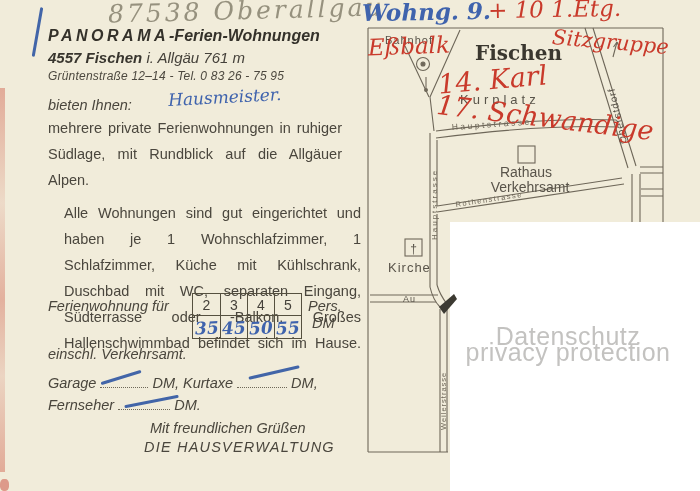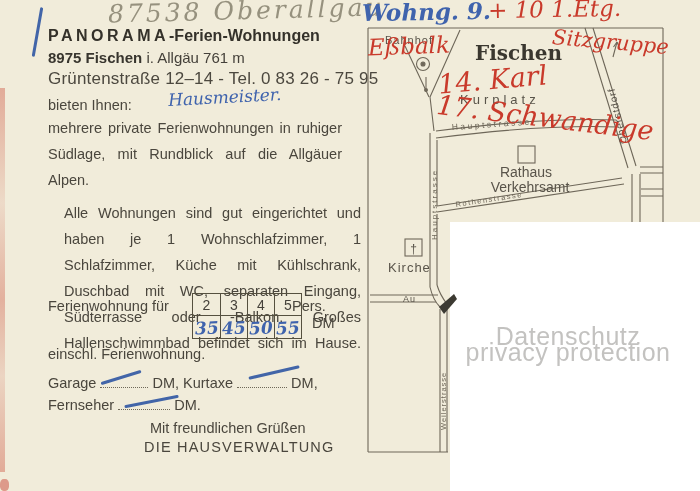--- a/index.html
+++ b/index.html
@@ -5,26 +5,26 @@
   html,body{margin:0;padding:0;background:#888;}
   .stage{position:relative;width:700px;height:491px;overflow:hidden;
          background:#f1ecda;font-family:"Liberation Sans",sans-serif;color:#45413a;}
   .abs{position:absolute;}
   
   .edge-pink{left:0;top:88px;width:5px;height:384px;
     background:linear-gradient(180deg,rgba(213,118,98,.55),rgba(213,118,98,.15) 30%,rgba(213,118,98,.5) 55%,rgba(213,118,98,.2) 75%,rgba(213,118,98,.55));}
   .corner-speck{left:0;top:479px;width:9px;height:12px;background:rgba(210,110,95,.65);border-radius:40%;}
   .white-patch{left:450px;top:222px;width:250px;height:269px;background:#ffffff;}
   
-  .t{position:absolute;white-space:nowrap;}
+  .t{position:absolute;white-space:nowrap;font-style:italic;}
   .hdr1{font-size:16px;font-weight:bold;color:#34312a;}
   .hdr1 .sp{letter-spacing:3.5px;}
   .hdr2{font-size:15px;color:#45413a;}
   .hdr2 b{color:#38352e;}
-  .hdr3{font-size:17px;color:#4c483f;letter-spacing:.2px;}
+  .hdr3{font-size:12px;color:#4c483f;letter-spacing:.2px;}
   .body-par{position:absolute;font-size:14.5px;line-height:26px;text-align:justify;
             white-space:normal;color:#4a463d;}
   .body-par::after{content:"";display:inline-block;width:100%;}
   .lbl{font-size:14.5px;color:#4a463d;}
   .small-cap{letter-spacing:1.2px;}
   
   .hand{position:absolute;font-family:"DejaVu Serif",serif;font-style:italic;white-space:nowrap;}
   .pencil{color:#96917e;font-size:25px;letter-spacing:3px;transform:rotate(-1.5deg);}
   .blue{color:#3f63ad;}
   .red{color:#c93a2b;}
@@ -53,52 +53,52 @@
   <div class="abs white-patch"></div>
 
   <div class="hand pencil" style="left:108px;top:-4px;">87538 Oberallgäu</div>
 
   <div class="ink-stroke" style="left:36px;top:7px;width:3px;height:50px;transform:rotate(10deg);"></div>
 
   <div class="t hdr1" style="left:48px;top:27px;">
     <span class="sp">PANORAMA</span><span>-Ferien-Wohnungen</span>
   </div>
   <div class="t hdr2" style="left:48px;top:49px;">
-    <b>8975 Fischen</b><span> i. Allgäu 761 m</span>
+    <b>4557 Fischen</b><span> i. Allgäu 761 m</span>
   </div>
   <div class="t hdr3" style="left:48px;top:69px;">Grüntenstraße 12–14 - Tel. 0 83 26 - 75 95</div>
 
   <div class="t lbl" style="left:48px;top:97px;">bieten Ihnen:</div>
   <div class="hand blue" style="left:168px;top:87px;font-size:17px;transform:rotate(-3deg);">Hausmeister.</div>
 
   <div class="body-par" style="left:48px;top:115px;width:294px;">mehrere private Ferienwohnungen in ruhiger Südlage, mit Rundblick auf die Allgäuer Alpen.</div>
   <div class="body-par" style="left:64px;top:176px;width:297px;margin-top:24px;">Alle Wohnungen sind gut eingerichtet und haben je 1 Wohnschlafzimmer, 1 Schlafzimmer, Küche mit Kühlschrank, Duschbad mit WC, separaten Eingang, Südterrasse oder -Balkon. Großes Hallenschwimmbad befindet sich im Hause.</div>
 
   <div class="t lbl" style="left:48px;top:298px;text-align:center;">Ferienwohnung für</div>
-  <div class="t lbl" style="left:48px;top:346px;">einschl. Ferienwohnung.</div>
+  <div class="t lbl" style="left:48px;top:346px;">einschl. Verkehrsamt.</div>
 
   <div class="ptable">
     <div class="pcell first">2</div>
     <div class="pcell">3</div>
     <div class="pcell">4</div>
     <div class="pcell">5</div>
     <div class="pcell first row2">
         <span>35</span>
       </div>
     <div class="pcell row2">
         <span>45</span>
       </div>
     <div class="pcell row2">
         <span>50</span>
       </div>
     <div class="pcell row2">
         <span>55</span>
       </div>
   </div>
-  <div class="t lbl" style="left:292px;top:298px;text-align:right;">Pers.</div>
+  <div class="t lbl" style="left:308px;top:298px;text-align:right;">Pers.</div>
   <div class="t lbl" style="left:312px;top:315px;">DM</div>
 
   <div class="t lbl" style="left:48px;top:375px;">
     <span>Garage</span>
     <span class="dots" style="width:48px;"></span>
     <span>DM, Kurtaxe</span>
     <span class="dots" style="width:50px;"></span>
     <span>DM,</span>
   </div>
   <div class="t lbl" style="left:48px;top:397px;">

